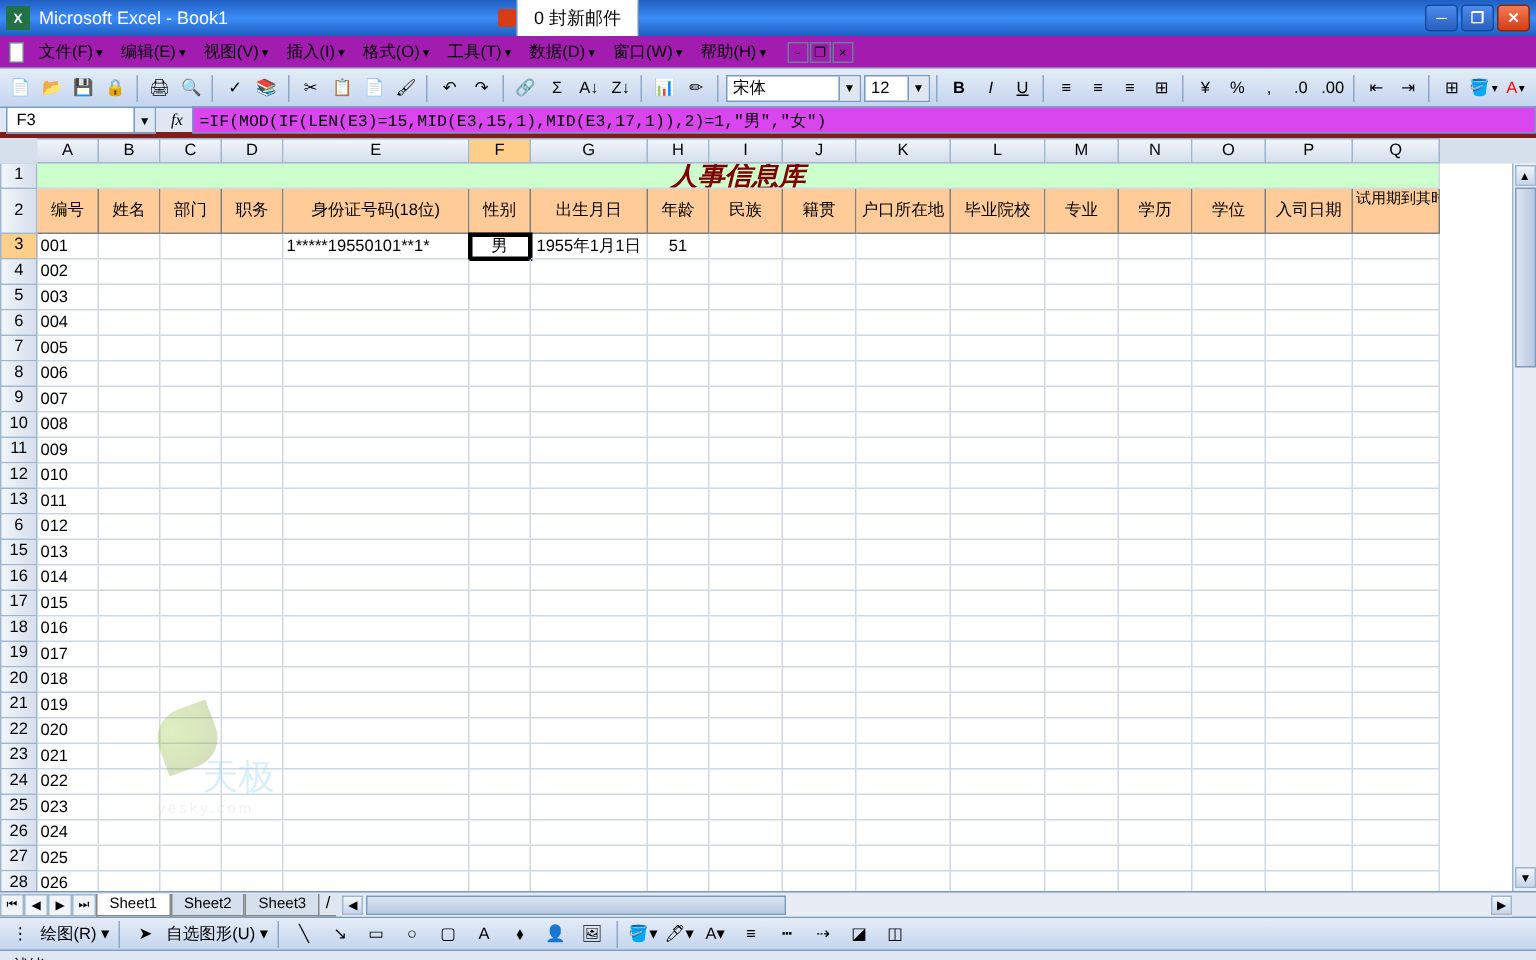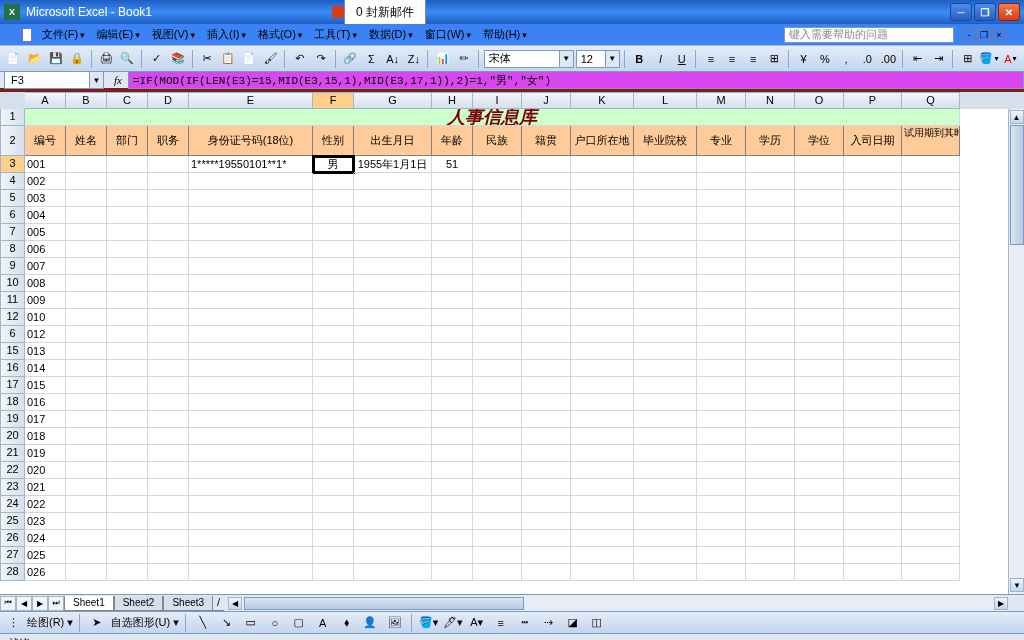--- a/index.html
+++ b/index.html
@@ -9,21 +9,21 @@
 .titlebar { height: 24px; background: linear-gradient(to bottom, #1f5ec2, #3b8cf5 50%, #1f5ec2); color: #fff; display: flex; align-items: center; padding: 0 4px; font-size: 12px; }
 .titlebar .excel-icon { width: 16px; height: 16px; background: #217346; margin-right: 6px; display: inline-flex; align-items: center; justify-content: center; color:#fff; font-size:9px; font-weight:bold; }
 .titlebar .spacer { flex: 1; }
 .titlebar .mail-area { display: flex; align-items: center; gap: 6px; color: #000; background: #fff; border: 1px solid #6a8fb8; height: 28px; padding: 0 11px; }
 .titlebar .mail-red { width: 12px; height: 12px; background: #d63c16; border-radius: 2px; }
 .winbtns { display: flex; gap: 2px; margin-left: auto; }
 .winbtn { width: 22px; height: 18px; background: linear-gradient(#4c8bed, #2a5fbf); border: 1px solid #134a9e; border-radius: 3px; display: flex; align-items: center; justify-content: center; color: #fff; font-size: 10px; font-weight: bold; }
 .winbtn.close { background: linear-gradient(#f37c56, #d63c16); border-color: #8b2500; }
 
 
-.menubar { height: 22px; background: #3b82f6; display: flex; align-items: center; padding: 0 18px; border-bottom: 1px solid #a9bcd4; position: relative; }
+.menubar { height: 22px; background: #a21caf; display: flex; align-items: center; padding: 0 2px; border-bottom: 1px solid #a9bcd4; position: relative; }
 .menubar .file-icon { width: 10px; height: 14px; background: #fff; border: 1px solid #6a7d92; margin: 0 4px; }
 .menuitem { padding: 2px 6px; display: flex; align-items: center; gap: 2px; cursor: default; }
 .menu-dd { font-size: 9px; }
 .menubar .help-box { margin-left: auto; background: #fff; border: 1px solid #7b9ac0; height: 16px; width: 170px; padding: 0 4px; color: #888; display: flex; align-items: center; }
 .docbtns { display: flex; gap: 1px; margin-left: 8px; }
 .docbtn { width: 14px; height: 14px; border: 1px solid #6a7d92; display: flex; align-items: center; justify-content: center; font-size: 9px; }
 
 
 .toolbar { height: 26px; background: linear-gradient(#e4ecf7, #c4d5ef); border-bottom: 1px solid #7b9ac0; display: flex; align-items: center; padding: 0 4px; gap: 2px; }
 .tbtn { width: 20px; height: 20px; display: flex; align-items: center; justify-content: center; cursor: pointer; }
@@ -137,21 +137,20 @@
       <span class="menu-dd">▾</span>
     </span>
   <span class="menuitem">
       <span>窗口(W)</span>
       <span class="menu-dd">▾</span>
     </span>
   <span class="menuitem">
       <span>帮助(H)</span>
       <span class="menu-dd">▾</span>
     </span>
-  <div class="help-box">键入需要帮助的问题</div>
   <div class="docbtns">
     <div class="docbtn">-</div>
     <div class="docbtn">❐</div>
     <div class="docbtn">×</div>
   </div>
 </div>
 
 <div class="toolbar">
   <div class="tbtn">📄</div>
   <div class="tbtn">📂</div>
@@ -470,20 +469,40 @@
         <div class="cell cJ"></div>
         <div class="cell cK"></div>
         <div class="cell cL"></div>
         <div class="cell cM"></div>
         <div class="cell cN"></div>
         <div class="cell cO"></div>
         <div class="cell cP"></div>
         <div class="cell cQ"></div>
       </div>
       <div class="row">
+        <div class="row-h">13</div>
+        <div class="cell cA">011</div>
+        <div class="cell cB"></div>
+        <div class="cell cC"></div>
+        <div class="cell cD"></div>
+        <div class="cell cE"></div>
+        <div class="cell cF center"></div>
+        <div class="cell cG center"></div>
+        <div class="cell cH center"></div>
+        <div class="cell cI"></div>
+        <div class="cell cJ"></div>
+        <div class="cell cK"></div>
+        <div class="cell cL"></div>
+        <div class="cell cM"></div>
+        <div class="cell cN"></div>
+        <div class="cell cO"></div>
+        <div class="cell cP"></div>
+        <div class="cell cQ"></div>
+      </div>
+      <div class="row">
         <div class="row-h">6</div>
         <div class="cell cA">012</div>
         <div class="cell cB"></div>
         <div class="cell cC"></div>
         <div class="cell cD"></div>
         <div class="cell cE"></div>
         <div class="cell cF center"></div>
         <div class="cell cG center"></div>
         <div class="cell cH center"></div>
         <div class="cell cI"></div>
@@ -774,20 +793,25 @@
         <div class="cell cN"></div>
         <div class="cell cO"></div>
         <div class="cell cP"></div>
         <div class="cell cQ"></div>
       </div>
     </div>
   <div class="vscroll">
     <div class="arrow">▲</div>
     <div class="thumb"></div>
     <div class="arrow" style="position:absolute;bottom:1px;left:1px">▼</div>
+  </div>
+  <div class="watermark">
+    <div class="leaf"></div>
+    <div class="text">天极</div>
+    <div class="url">yesky.com</div>
   </div>
 </div>
 
 <div class="sheet-tabs">
   <div class="tab-nav">
     <div class="nb">⏮</div>
     <div class="nb">◀</div>
     <div class="nb">▶</div>
     <div class="nb">⏭</div>
   </div>

